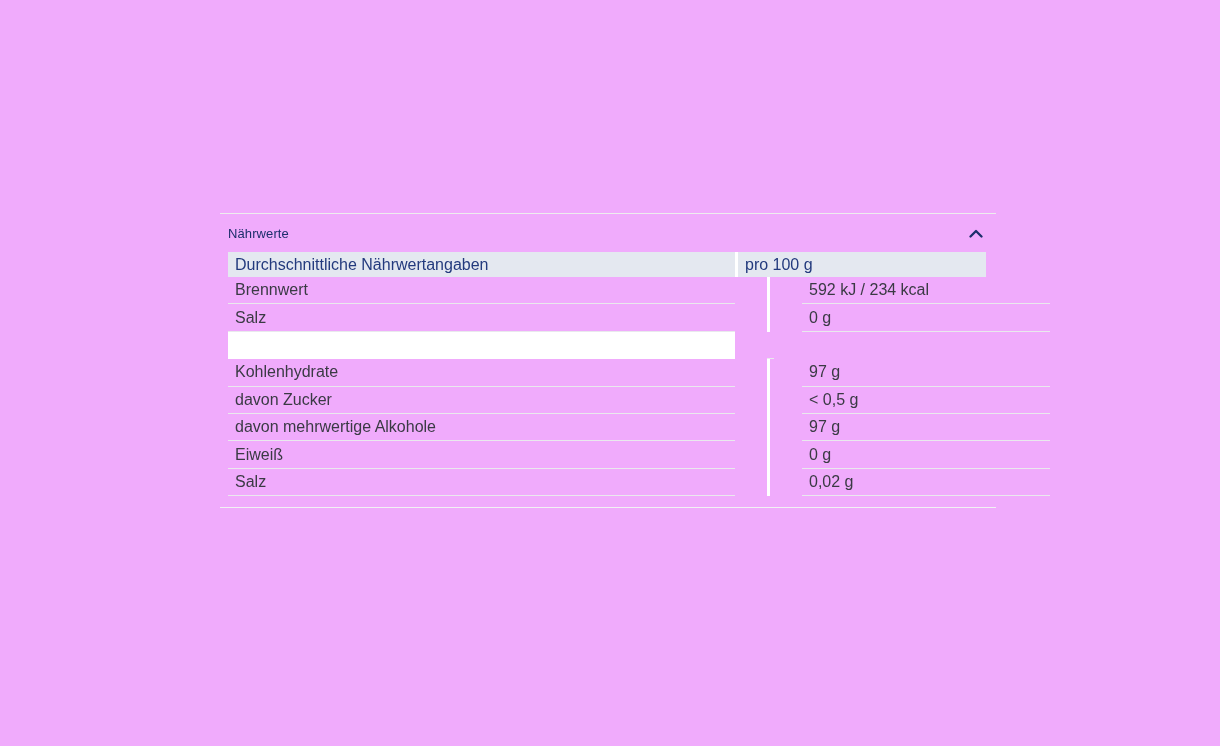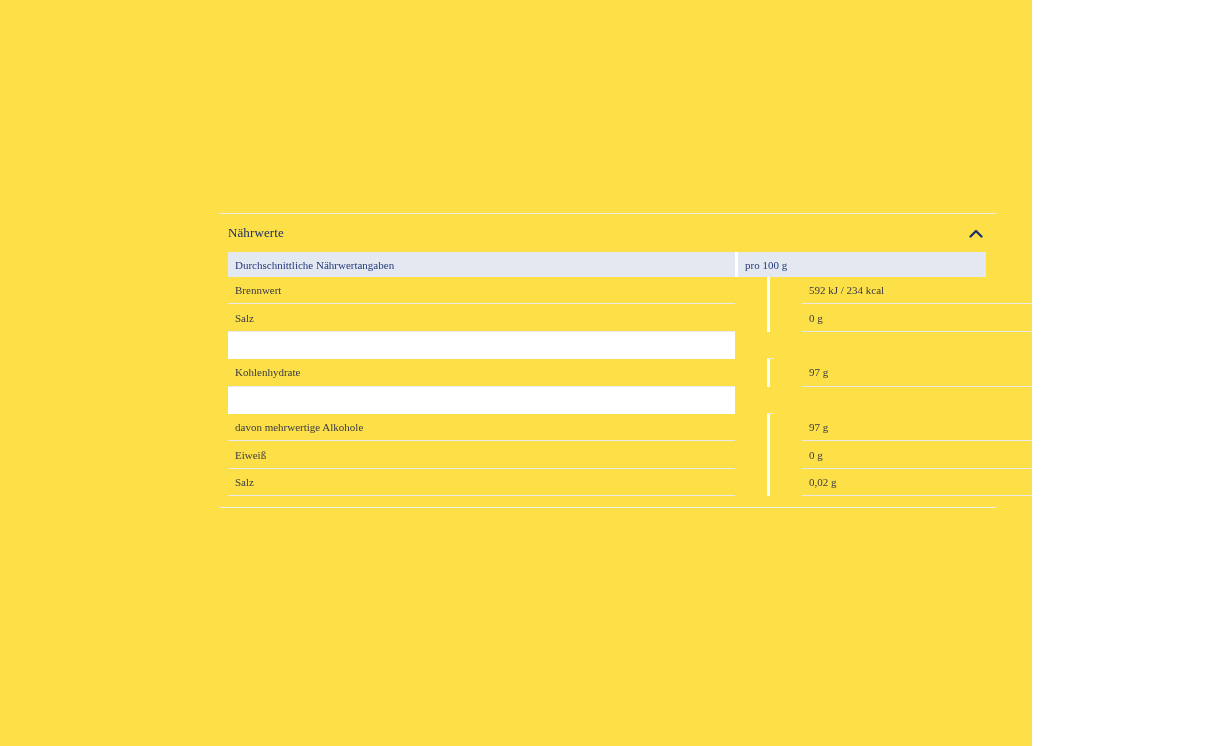--- a/index.html
+++ b/index.html
@@ -1,39 +1,39 @@
 <!DOCTYPE html>
 <html><head>
 <meta charset="utf-8">
 <style>
   * { margin:0; padding:0; box-sizing:border-box; }
   html,body { width:1220px; height:746px; background:#ffffff;
               font-family:"Liberation Sans", sans-serif; }
-  .page { position:relative; width:1032px; height:746px; background:#fde047; overflow:hidden;font-family:Liberation Serif, serif; }
+  .page { position:relative; width:1220px; height:746px; background:#f0abfc; overflow:hidden; }
 
   .panel { position:absolute; left:220px; top:213px; width:776px; }
 
   .accordion-header {
     height:39px; display:flex; align-items:center; justify-content:space-between;
     padding:0 13px 0 8px; border-top:1px solid #ededee; cursor:pointer;
   }
   .accordion-title {
     font-size:13px; color:#1c2e6b; letter-spacing:0.1px;
   }
   .chev { display:flex; align-items:center; }
 
   .nutri-table { width:758px; margin-left:8px; }
 
   .t-row { display:grid; grid-template-columns:507px 3px 248px; }
   .t-row.head { height:25px; }
   .t-row.body { height:27.4px;gap:32px; }
 
   .cell {
     display:flex; align-items:center; padding-left:7px;
-    font-size:11px; overflow:hidden; white-space:nowrap;
+    font-size:16px; overflow:hidden; white-space:nowrap;
   }
   .head .cell { background:#e4e8f0; color:#233a7d; }
   .body .cell { color:#3a3a44; border-bottom:1px solid #e9e9ed; }
   .gap { background:#ffffff; }
 
   .bottom-divider {
     margin-top:11px; width:776px; border-top:1px solid #f1f1f3; height:0;
   }
 </style>
 </head>
@@ -76,20 +76,21 @@
         <div class="cell">0 g</div>
       </div>
 
       <div class="t-row body">
         <div class="cell">Kohlenhydrate</div>
         <div class="gap"></div>
         <div class="cell">97 g</div>
       </div>
 
       <div class="t-row body">
+        <div class="cell">davon Zucker</div>
         <div class="gap"></div>
         <div class="cell">&lt; 0,5 g</div>
       </div>
 
       <div class="t-row body">
         <div class="cell">davon mehrwertige Alkohole</div>
         <div class="gap"></div>
         <div class="cell">97 g</div>
       </div>
 

